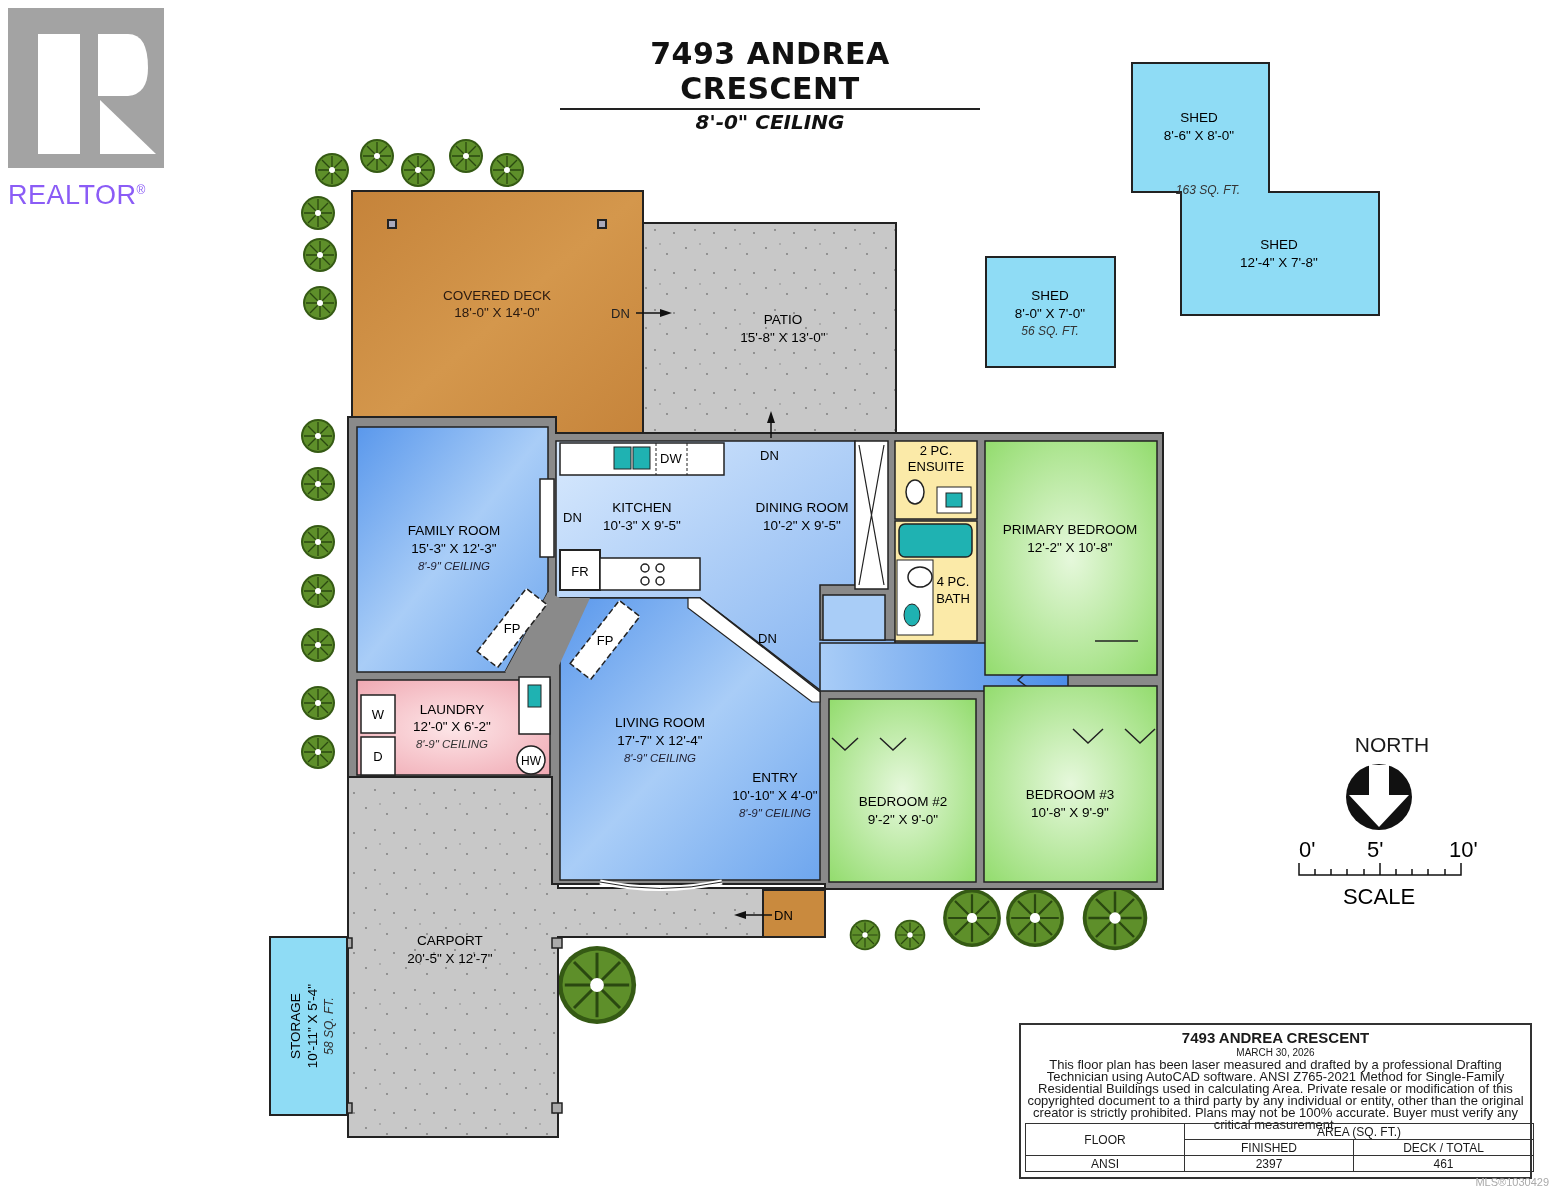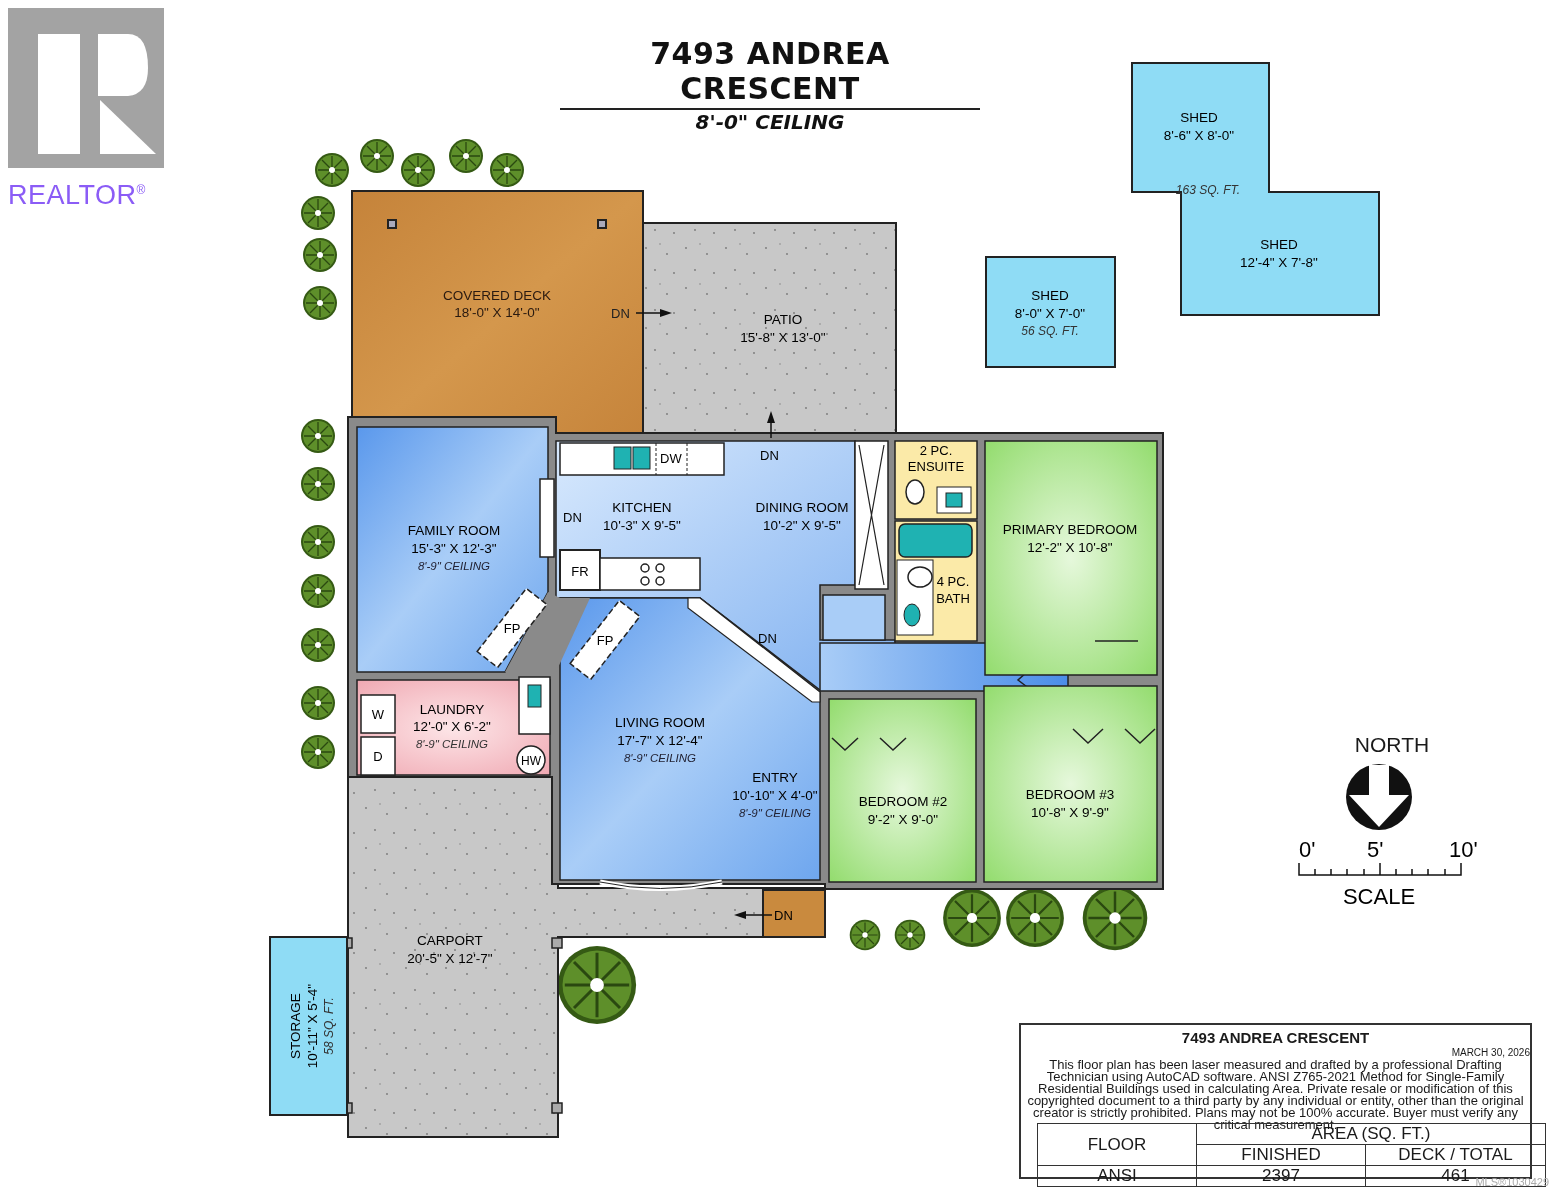--- a/index.html
+++ b/index.html
@@ -9,23 +9,23 @@
   .title-block { position:absolute; left:560px; top:36px; width:420px; text-align:center; }
   .t1 { font-family:"DejaVu Sans", sans-serif; font-weight:bold; font-size:30px; letter-spacing:0.5px; border-bottom:2px solid #222; display:inline-block; padding:0 4px 2px 4px; color:#111; }
   .t2 { font-family:"DejaVu Sans", sans-serif; font-weight:bold; font-size:25px; margin-top:2px; color:#111; }
   .t3 { font-family:"DejaVu Sans", sans-serif; font-weight:bold; font-style:italic; font-size:20px; color:#111; }
   .realtor { position:absolute; left:8px; top:8px; width:156px; }
   .realtor-box { width:156px; height:160px; background:#a3a3a3; position:relative; }
   .realtor-text { font-size:27px; color:#8b5cf6; letter-spacing:0.5px; margin-top:12px; }
   .realtor-text sup { font-size:12px; }
   .info-box { position:absolute; left:1019px; top:1023px; width:509px; height:152px; border:2px solid #333; background:#fff; }
   .info-title { font-weight:bold; font-size:15px; text-align:center; margin-top:4px; }
-  .info-date { font-size:10px; text-align:right; margin-top:1px; }
+  .info-date { font-size:10px; text-align:center; margin-top:1px; }
   .info-disc { font-size:13px; text-align:center; line-height:12px; margin-top:1px; padding:0 2px; }
-  .info-table { position:absolute; left:16px; top:98px; width:509px; border-collapse:collapse; font-size:17px; }
+  .info-table { position:absolute; left:4px; top:98px; width:509px; border-collapse:collapse; font-size:12px; }
   .info-table td { border:1px solid #333; text-align:center; height:15px; padding:0; }
   .mls { position:absolute; right:4px; bottom:12px; font-size:11px; color:#aaa; }
   .north { position:absolute; left:1270px; top:733px; width:190px; text-align:center;margin-left:27px; }
 </style>
 </head>
 <body>
 
 <div class="realtor">
   <div class="realtor-box">
     <svg width="156" height="160" viewBox="0 0 156 160">

